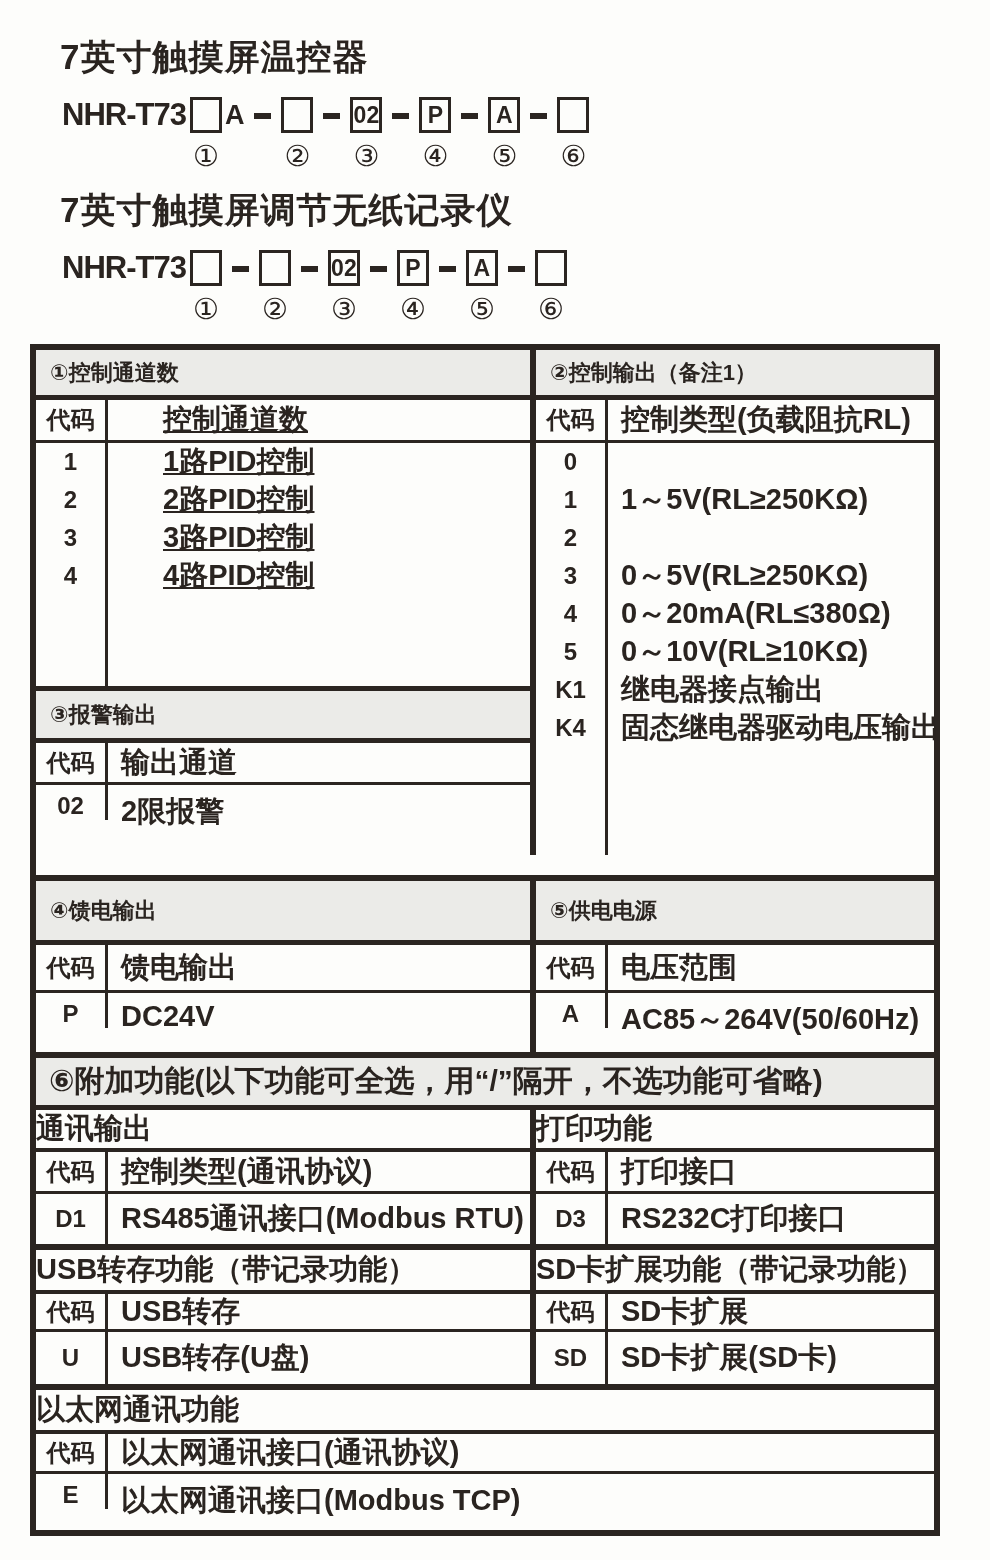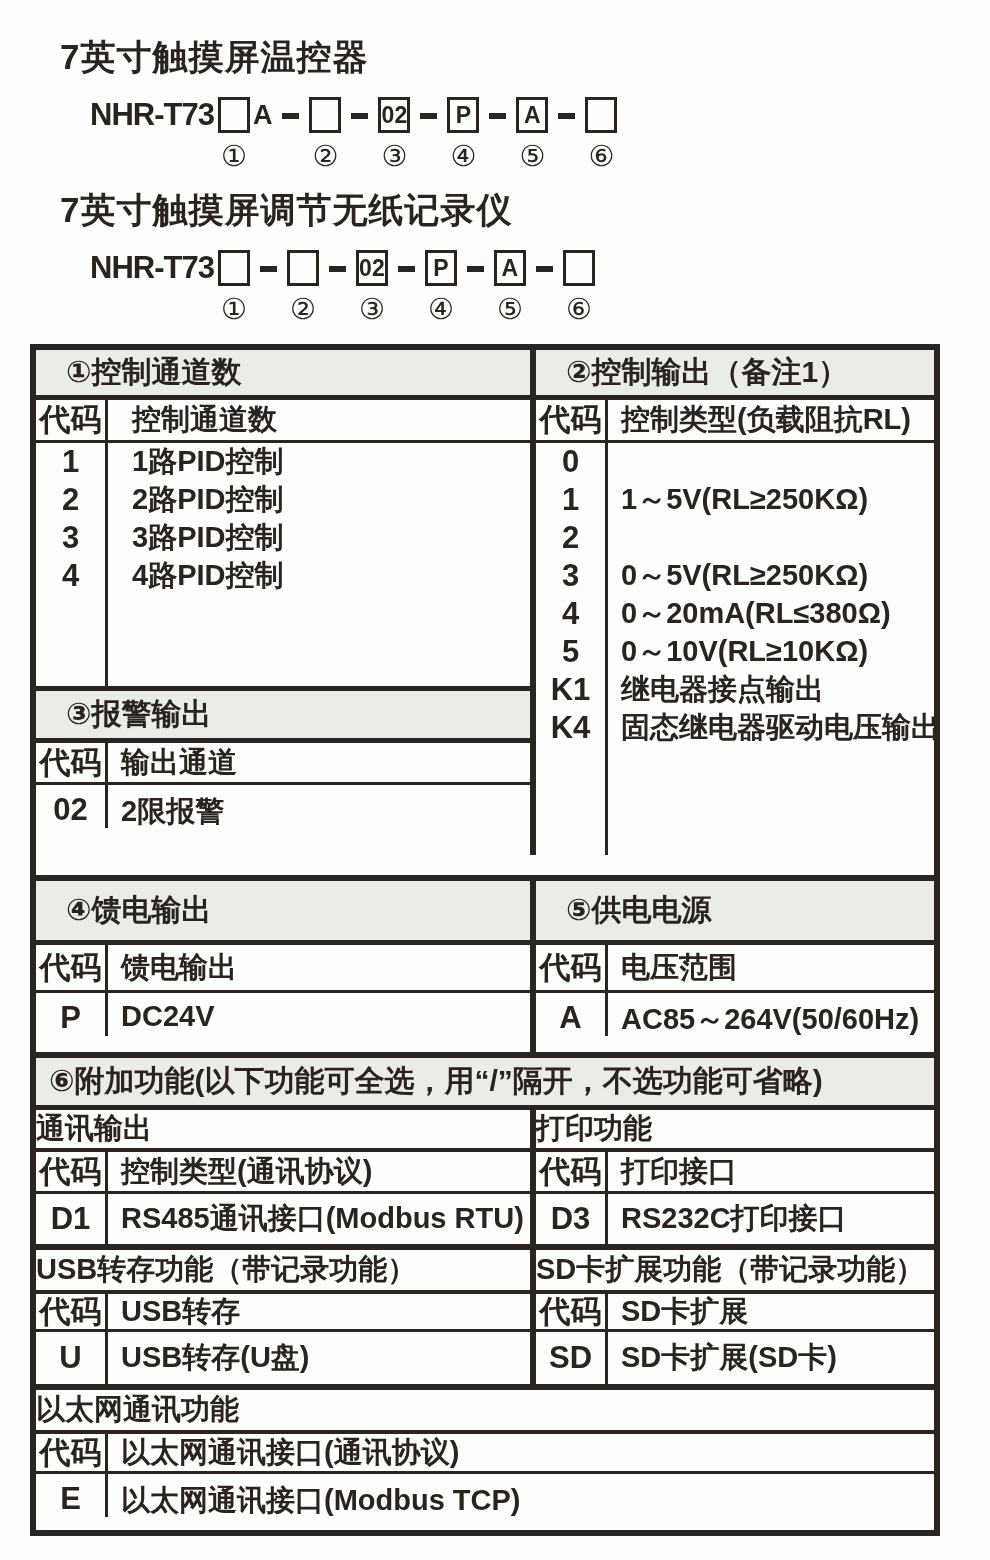--- a/index.html
+++ b/index.html
@@ -25,21 +25,21 @@
     font-size:35px;
     font-weight:600;
     letter-spacing:1px;
     color:var(--ink);
   }
   .title1{padding-top:34px;}
   .title2{margin-top:14px;}
   .mline{
     display:flex;
     align-items:flex-start;
-    margin-left:90px;
+    margin-left:62px;
     margin-top:16px;
     height:76px;
   }
   .prefix{
     font-size:31px;
     font-weight:700;
     letter-spacing:-1px;
     line-height:36px;
     margin-right:4px;
   }
@@ -76,38 +76,38 @@
     background:var(--bg);
   }
   .grid2{display:grid;grid-template-columns:494px 1fr;}
   .rpanel{border-left:6px solid var(--line);}
 
   section{display:flex;flex-direction:column;min-width:0;}
 
   .shead{
     background:var(--gray);
     border-bottom:5px solid var(--line);
-    font-size:30px;font-weight:700;
+    font-size:22px;font-weight:700;
     display:flex;align-items:center;
-    padding-left:30px;
+    padding-left:14px;
     flex:none;
   }
   .subhead{
     border-bottom:4px solid var(--line);
     font-size:29px;font-weight:700;
     display:flex;align-items:center;
     flex:none;
   }
   .hrow,.drow{display:flex;flex:none;min-width:0;}
   .hrow{border-bottom:3px solid var(--line);}
   .code{
     flex:none;width:72px;
     border-right:3px solid var(--line);
     display:flex;align-items:center;justify-content:center;
-    font-size:31px;font-weight:600;
+    font-size:24px;font-weight:600;
     text-align:right;
   }
   .name{
     flex:1;min-width:0;
     display:flex;align-items:center;
     padding-left:13px;
     font-size:29px;font-weight:600;
     white-space:nowrap;
   }
   .hrow .code,.hrow .name{font-weight:600;}
@@ -115,21 +115,21 @@
   .filler .code{height:100%;}
   .tall{align-items:flex-start;}
   .tall .code,.tall .name{align-items:flex-start;padding-top:7px;}
 
   
   #s1,#s2{height:505px;}
   #s1{height:336px;}
   #s1 .shead,#s2 .shead{height:50px;}
   #s1 .hrow,#s2 .hrow{height:43px;}
   #s1 .drow,#s2 .drow{height:38px;}
-  #s1 .name{padding-left:24px;}
+  #s1 .name{padding-left:55px;text-decoration:underline;}
   #s3{height:189px;border-top:5px solid var(--line);}
   #s3 .shead{height:52px;}
   #s3 .hrow{height:42px;}
   #s3 .drow{flex:1;}
   .row2{border-top:6px solid var(--line);height:177px;}
   .row2 .shead{height:64px;}
   .row2 .hrow{height:48px;}
   .row2 .drow{flex:1;}
   .s6head{
     border-top:6px solid var(--line);

